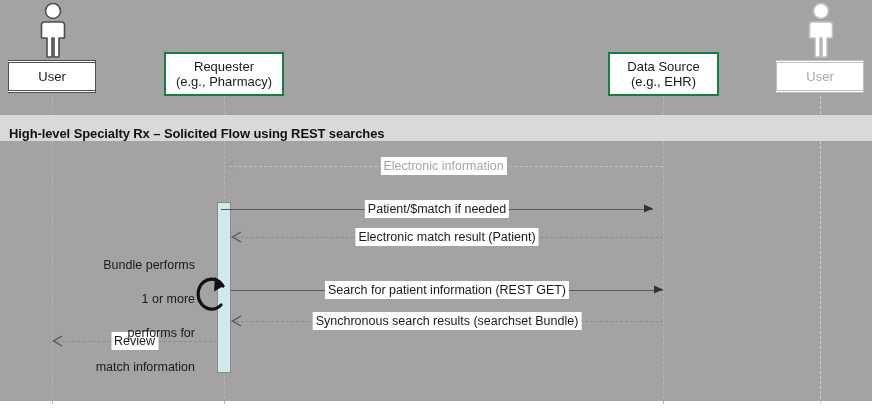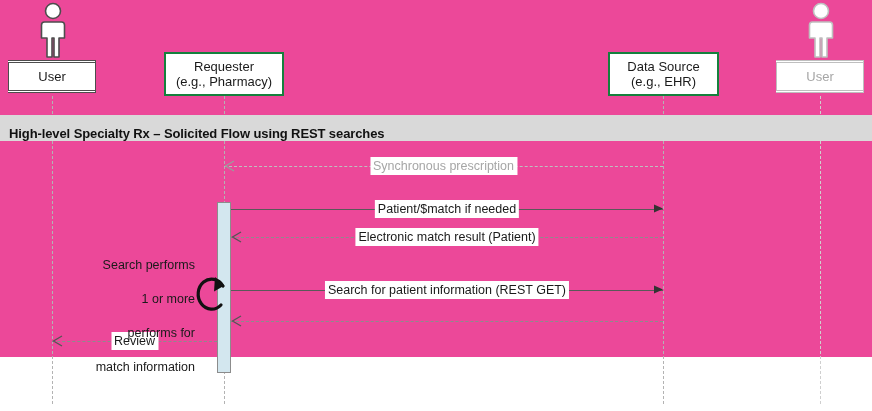--- a/index.html
+++ b/index.html
@@ -10,22 +10,22 @@
   body {
     width: 872px;
     height: 411px;
     font-family: "Liberation Sans", sans-serif;
     color: #1a1a1a;
     overflow: hidden;
   }
   #diagram {
     position: relative;
     width: 872px;
-    height: 357px;
-    background: #ec4899;
+    height: 401px;
+    background: #a3a3a3;
   }
 
   
   .lifeline {
     position: absolute;
     top: 96px;
     width: 0;
     height: 308px;
     border-left: 1px dashed #b3b3b3;
   }
@@ -208,24 +208,24 @@
 
   <div class="activation" style="left:217px; top:202px; width:14px; height:171px;"></div>
 
   <div class="msg dashed light" style="left:224px; top:157px; width:439px;">
     <div class="line"></div>
     <div class="head open-left" style="left:0;">
       <svg width="12" height="12" viewBox="0 0 12 12">
         <path d="M10 1 L1.5 6 L10 11" fill="none" stroke="#9c9c9c" stroke-width="1.3"></path>
       </svg>
     </div>
-    <span class="mlabel">Synchronous prescription</span>
-  </div>
-
-  <div class="msg solid" style="left:231px; top:200px; width:432px;">
+    <span class="mlabel">Electronic information</span>
+  </div>
+
+  <div class="msg solid" style="left:221px; top:200px; width:432px;">
     <div class="line"></div>
     <div class="head filled-right" style="left:100%;"></div>
     <span class="mlabel">Patient/$match if needed</span>
   </div>
 
   <div class="msg dashed" style="left:231px; top:228px; width:432px;">
     <div class="line"></div>
     <div class="head open-left" style="left:0;">
       <svg width="12" height="12" viewBox="0 0 12 12">
         <path d="M10 1 L1.5 6 L10 11" fill="none" stroke="#555555" stroke-width="1.3"></path>
@@ -247,32 +247,33 @@
     <span class="mlabel">Search for patient information (REST GET)</span>
   </div>
 
   <div class="msg dashed" style="left:231px; top:312px; width:432px;">
     <div class="line"></div>
     <div class="head open-left" style="left:0;">
       <svg width="12" height="12" viewBox="0 0 12 12">
         <path d="M10 1 L1.5 6 L10 11" fill="none" stroke="#555555" stroke-width="1.3"></path>
       </svg>
     </div>
+    <span class="mlabel">Synchronous search results (searchset Bundle)</span>
   </div>
 
   <div class="msg dashed" style="left:52px; top:332px; width:165px;">
     <div class="line"></div>
     <div class="head open-left" style="left:0;">
       <svg width="12" height="12" viewBox="0 0 12 12">
         <path d="M10 1 L1.5 6 L10 11" fill="none" stroke="#555555" stroke-width="1.3"></path>
       </svg>
     </div>
     <span class="mlabel">Review</span>
   </div>
 
   <div class="note" style="left:28px; top:240px; width:167px;">
-    <div>Search performs</div>
+    <div>Bundle performs</div>
     <div>1 or more</div>
     <div>performs for</div>
     <div>match information</div>
   </div>
 
 </div>
 
 </body></html>

